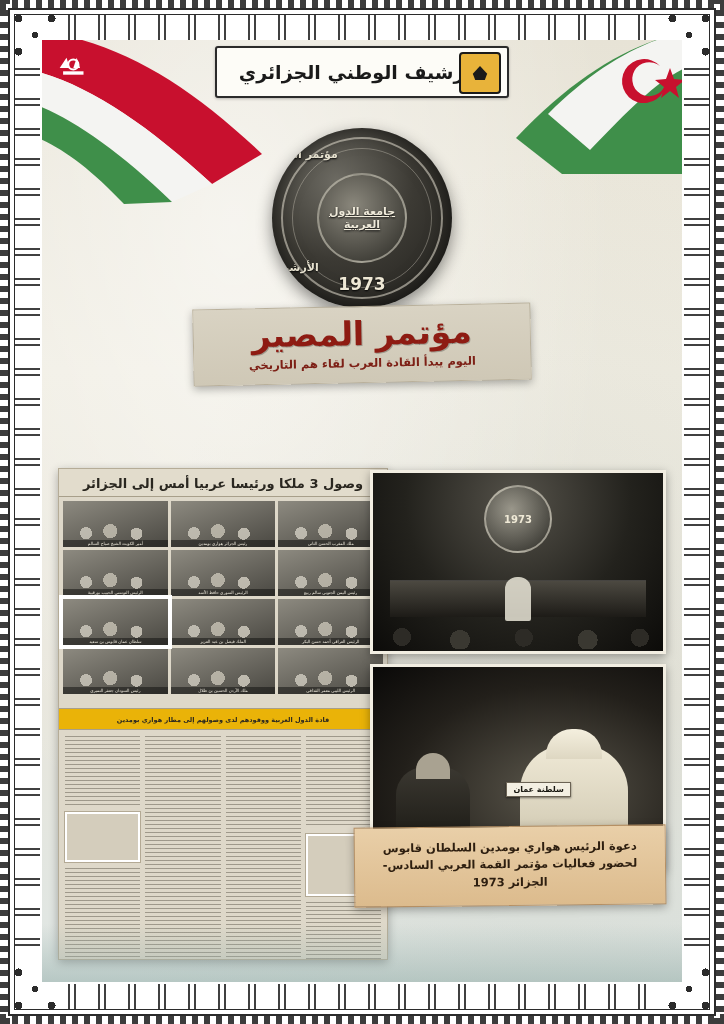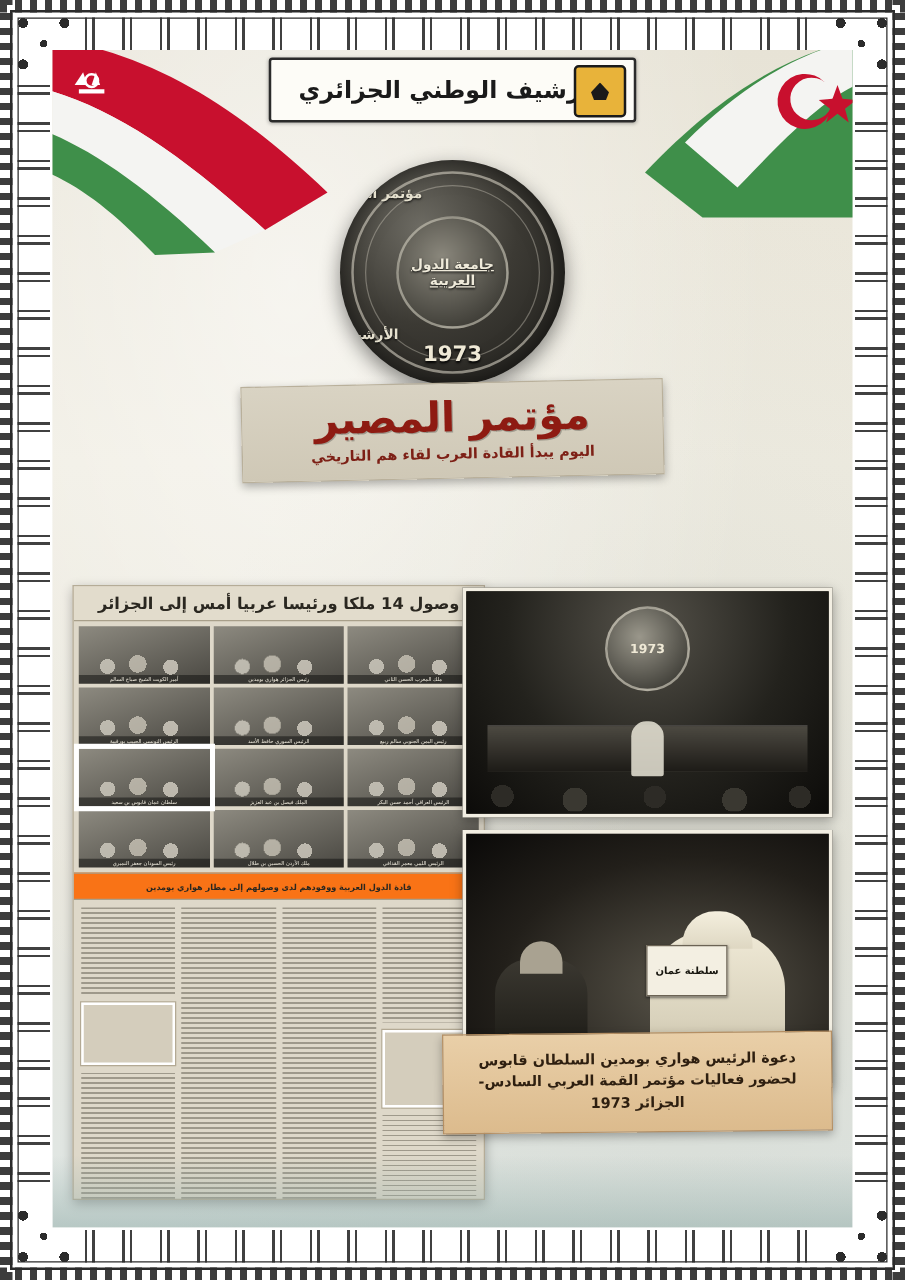--- a/index.html
+++ b/index.html
@@ -333,23 +333,22 @@
     border-radius:28px 28px 4px 4px;
   }
   .stage2 .suit:after{
     content:"";position:absolute;left:50%;top:-14px;transform:translateX(-50%);
     width:34px;height:26px;border-radius:18px 18px 0 0;background:#a9a291;
   }
   .nameplate{
     position:absolute;left:46%;bottom:70px;
     background:#f3efe2;color:#17160f;border:1px solid #6b6354;
     font-family:"DejaVu Sans",sans-serif;
-    font-size:8px;font-weight:bold;direction:rtl;padding:15px 6px;
+    font-size:8px;font-weight:bold;direction:rtl;padding:2px 6px;
     box-shadow:0 1px 2px rgba(0,0,0,.5);
-    margin-left:11px;
   }
 
   .caption-card{
     position:absolute;right:2px;bottom:26px;width:290px;
     background:linear-gradient(180deg,#e9cfa8,#dcbb8d);
     border:1px solid #b58f63;
     box-shadow:0 3px 8px rgba(0,0,0,.3);
     padding:12px 10px 14px;
     text-align:center;direction:rtl;
     transform:rotate(-.6deg);
@@ -426,21 +425,21 @@
 
     <div class="masthead">
       <div class="m-title">مؤتمر المصير</div>
       <div class="m-sub">اليوم يبدأ القادة العرب لقاء هم التاريخي</div>
     </div>
 
 
     <div class="media">
 
       <div class="news-clip">
-        <div class="clip-headline">وصول 14 ملكا ورئيسا عربيا أمس إلى الجزائر</div>
+        <div class="clip-headline">وصول 3 ملكا ورئيسا عربيا أمس إلى الجزائر</div>
 
         <div class="photo-grid">
           <div class="pg-cell">
             <div class="fig"></div>
               <div class="cap">أمير الكويت الشيخ صباح السالم</div>
           </div>
           <div class="pg-cell">
             <div class="fig"></div>
               <div class="cap">رئيس الجزائر هواري بومدين</div>
           </div>
@@ -479,21 +478,21 @@
           <div class="pg-cell">
             <div class="fig"></div>
               <div class="cap">ملك الأردن الحسين بن طلال</div>
           </div>
           <div class="pg-cell">
             <div class="fig"></div>
               <div class="cap">الرئيس الليبي معمر القذافي</div>
           </div>
         </div>
 
-        <div class="clip-headline" style="font-size:6.5px;border-top:1px solid #a89f8a;background:#f97316;">قادة الدول العربية ووفودهم لدى وصولهم إلى مطار هواري بومدين</div>
+        <div class="clip-headline" style="font-size:6.5px;border-top:1px solid #a89f8a;background:#eab308;margin-top:10px;">قادة الدول العربية ووفودهم لدى وصولهم إلى مطار هواري بومدين</div>
 
         <div class="clip-columns">
           <div>
             <div class="col-lines" style="height:92px"></div>
             <div class="col-box"></div>
             <div class="col-lines" style="height:92px"></div>
           </div>
           <div>
             <div class="col-lines"></div>
           </div>

